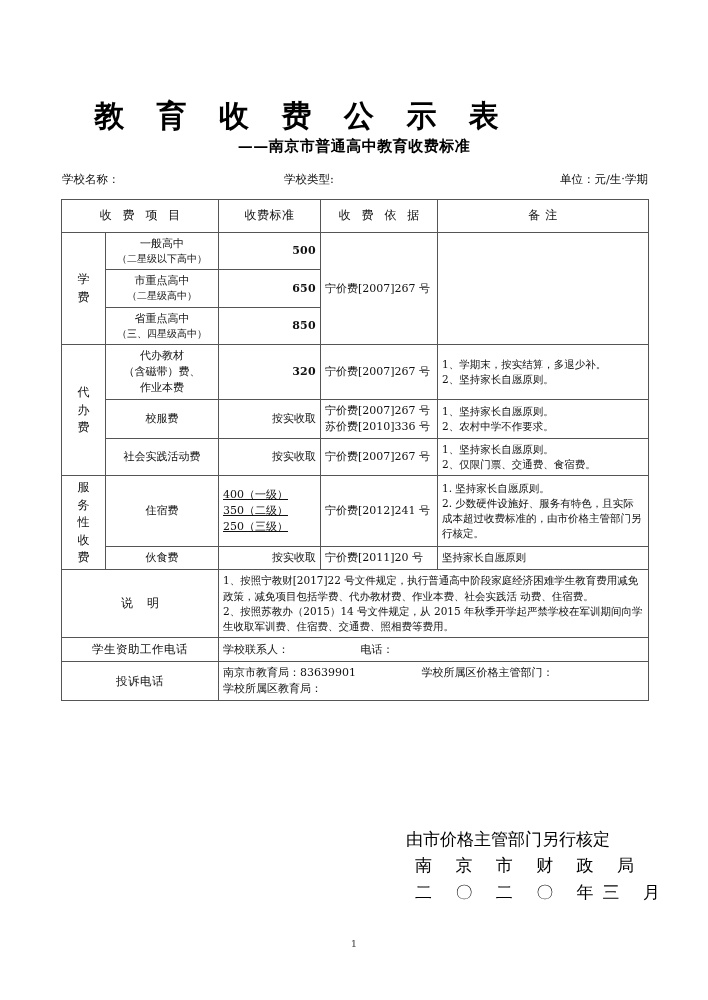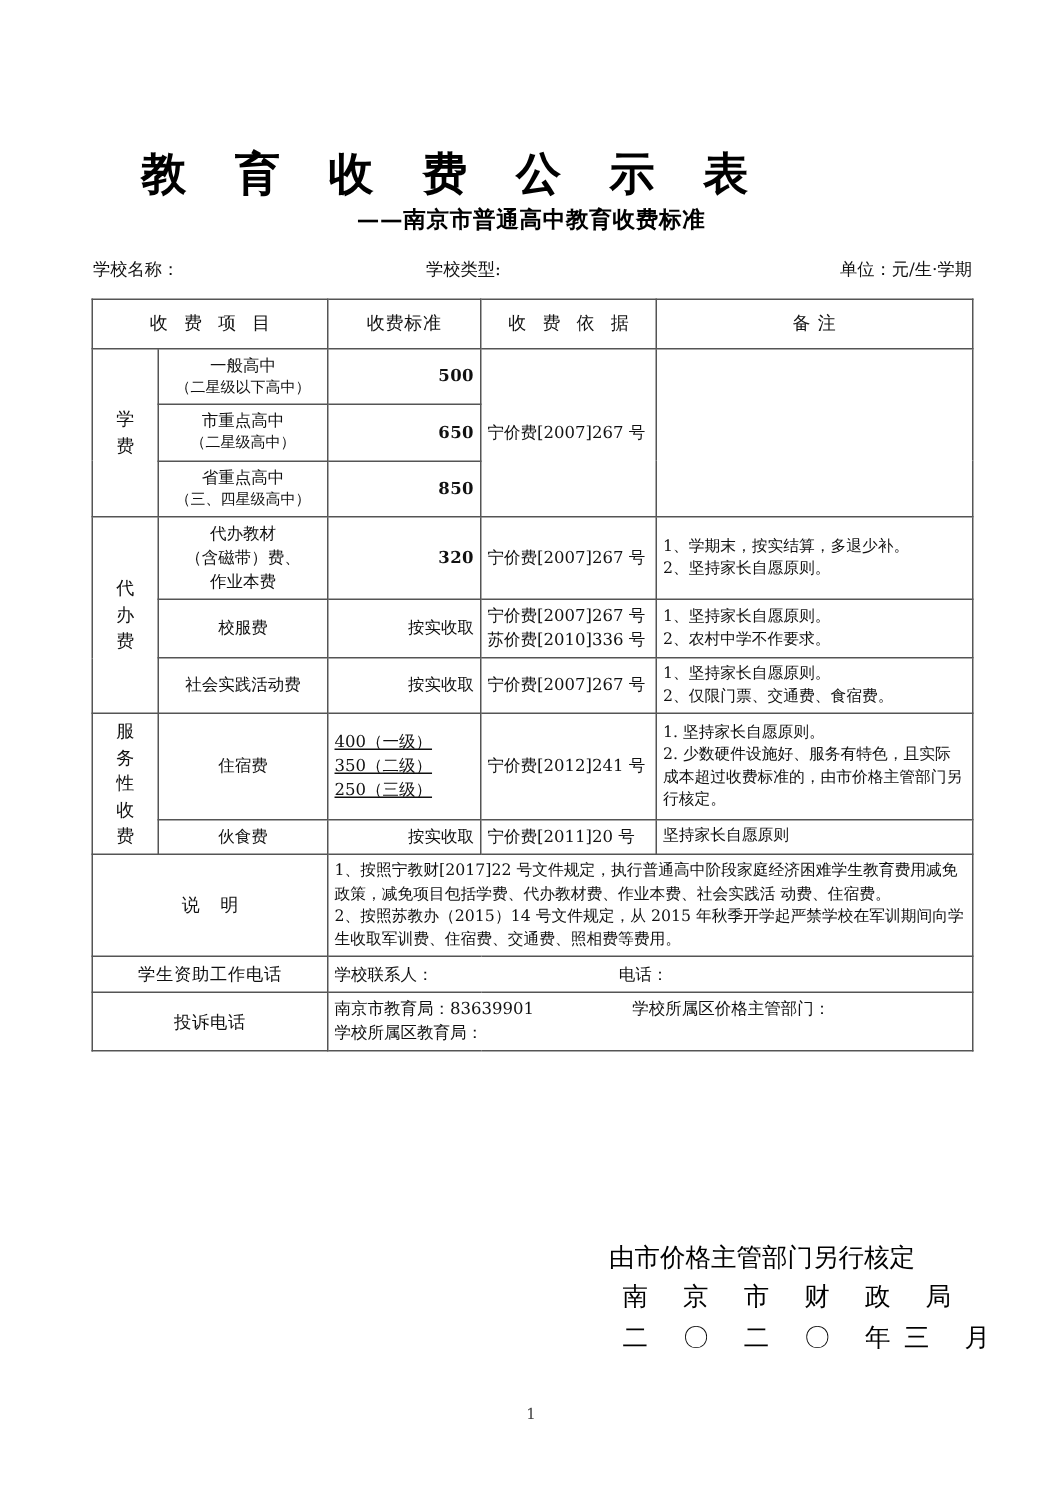--- a/index.html
+++ b/index.html
@@ -144,21 +144,21 @@
     font-size: 11.5px;
     letter-spacing: 0.5px;
   }
   .contact-body {
     text-align: left;
     font-size: 11px;
     padding: 6px 8px;
     line-height: 1.6;
     position: relative;
   }
-  .contact-body .seg2 { display: inline-block; margin-left: 120px; }
+  .contact-body .seg2 { display: inline-block; margin-left: 68px; }
   .contact-body .seg2b { display: inline-block; margin-left: 62px; }
 
   
   .signature {
     position: absolute;
     right: 52px;
     top: 826px;
     width: 250px;
     text-align: left;
     font-family: "DejaVu Serif", "Liberation Serif", serif;

